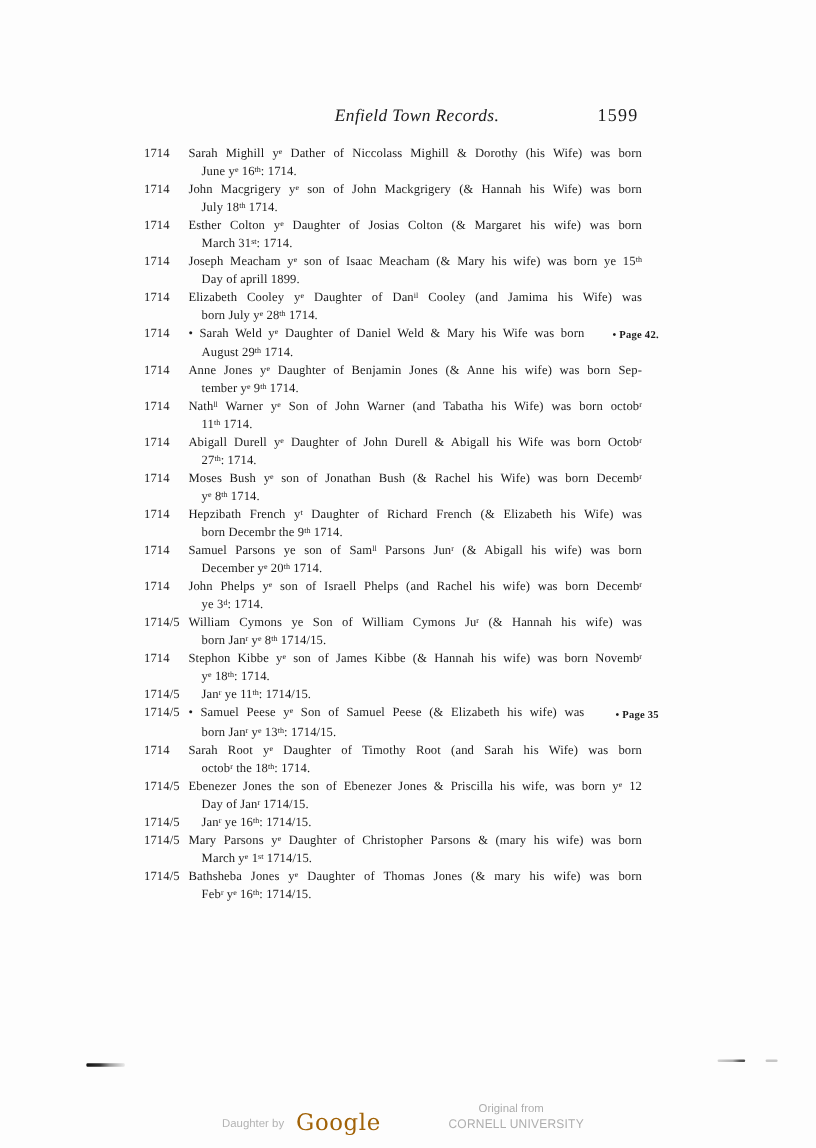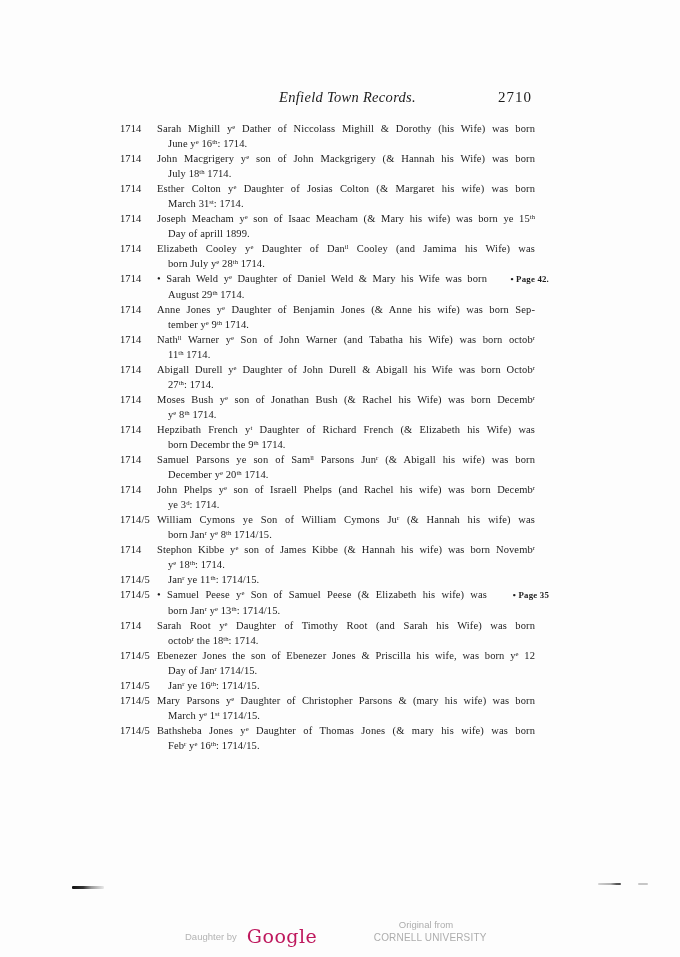--- a/index.html
+++ b/index.html
@@ -109,21 +109,21 @@
   }
   .digitized {
     font-family: "Liberation Sans", sans-serif;
     font-size: 9.5px;
     color: #b3b3b3;
     vertical-align: 3px;
   }
   .google {
     font-family: "DejaVu Serif", serif;
     font-size: 19px;
-    color: #be185d;
+    color: #a16207;
     letter-spacing: 0.5px;
     margin-left: 6px;
   }
   .credit-right {
     position: absolute;
     left: 371px;
     top: 4px;
     width: 110px;
     text-align: center;
     font-family: "Liberation Sans", sans-serif;
@@ -139,21 +139,21 @@
     white-space: nowrap;
   }
 </style>
 </head>
 <body>
 
 <div class="page">
 
   <div class="header">
     <div class="title">Enfield Town Records.</div>
-    <div class="pagenum">2710</div>
+    <div class="pagenum">1599</div>
   </div>
 
   <div class="entries" id="entries">
     <div class="entry">
       <span class="year">1714</span>
       <div class="line1">Sarah Mighill y<sup>e</sup> Dather of Niccolass Mighill &amp; Dorothy (his Wife) was born</div>
       <div class="line2">June y<sup>e</sup> 16<sup>th</sup>: 1714.</div>
 
     </div>
 

